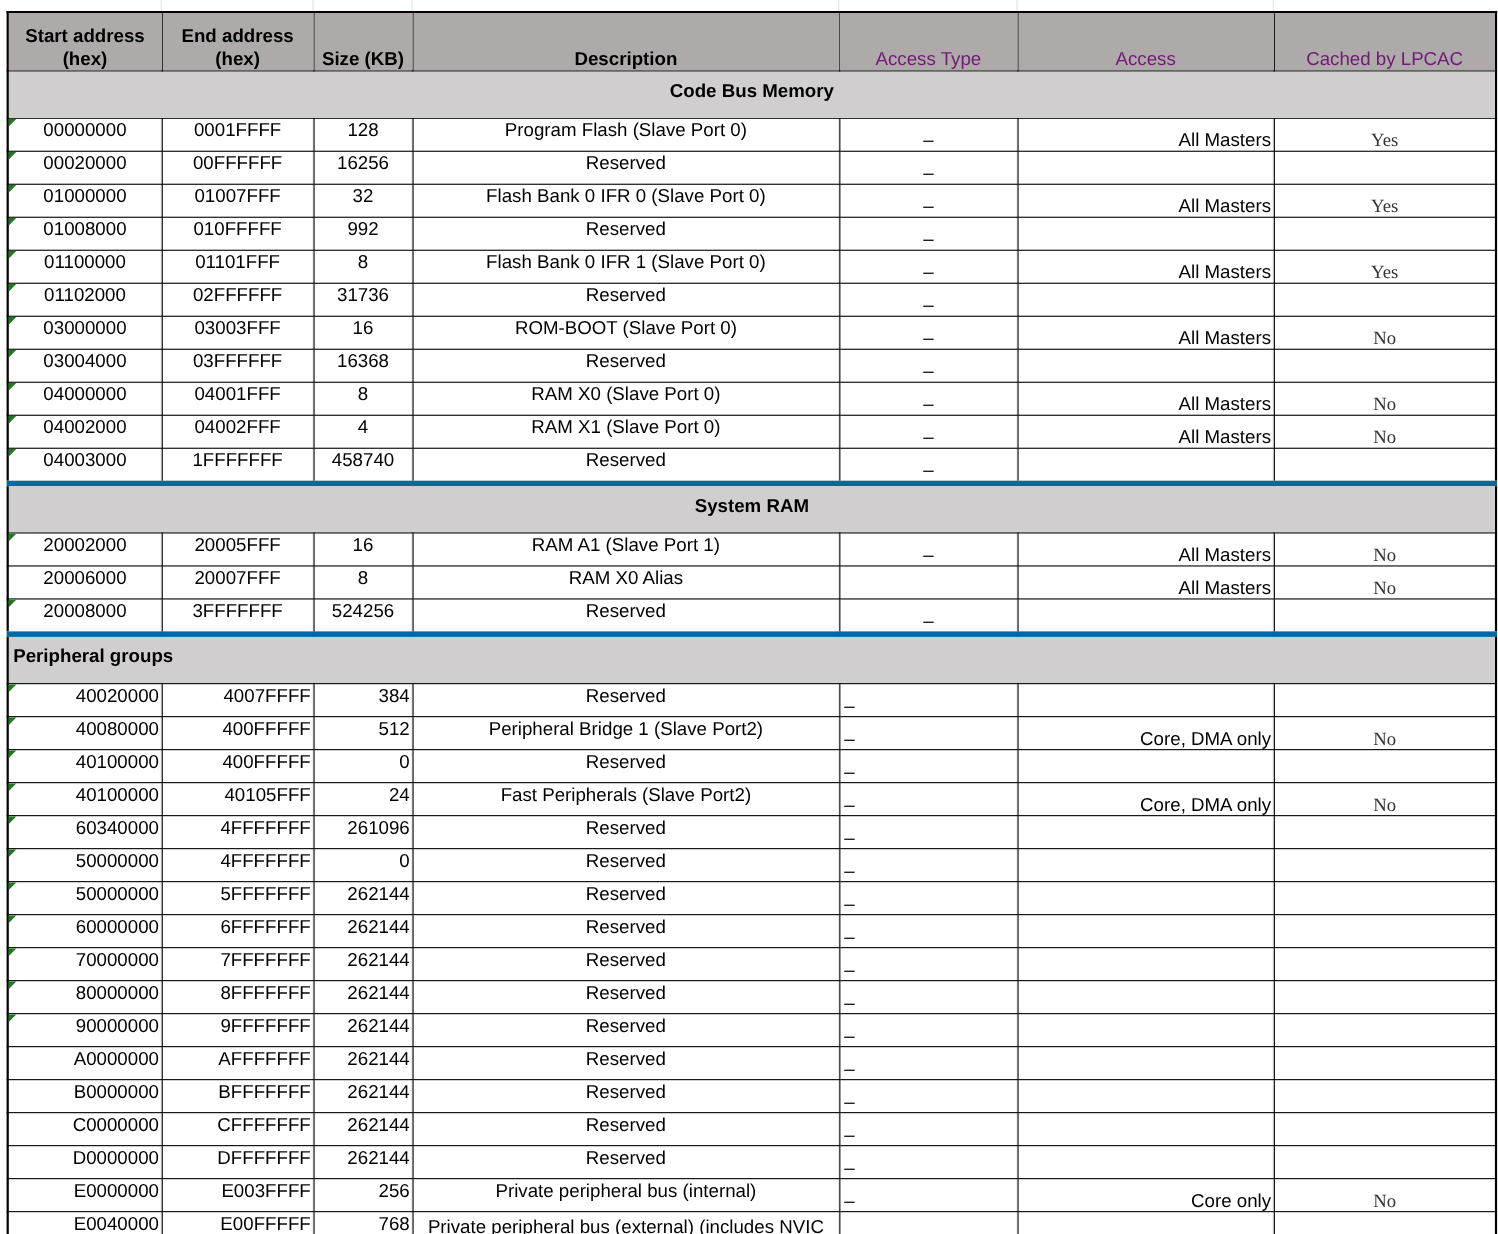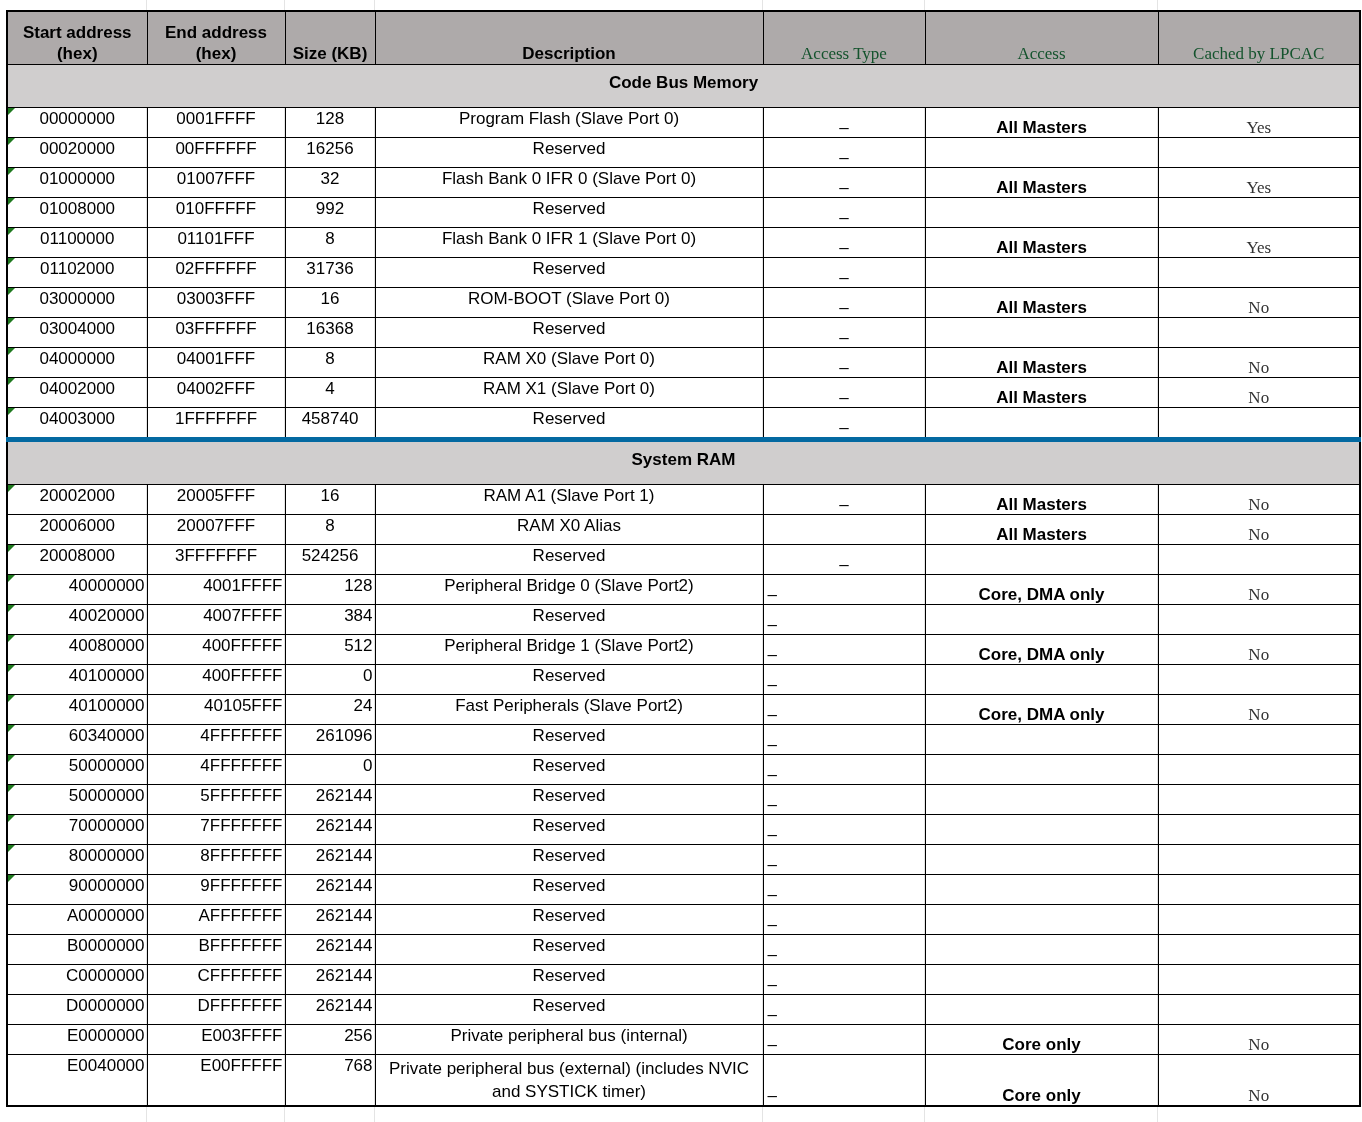--- a/index.html
+++ b/index.html
@@ -25,42 +25,42 @@
     background: #aeaaaa;
     height: 52px;
     vertical-align: bottom;
     font-weight: bold;
     font-size: 17px;
     line-height: 21px;
     padding-bottom: 0;
     border-bottom: 2px solid #444;
   }
   thead th.serif {
-    font-family: Liberation Serif, serif;
+    font-family: Liberation Sans, sans-serif;
     font-weight: normal;
     font-size: 17px;
-    color: #14532d;
+    color: #701a75;
   }
   thead th.multi { white-space: normal; }
   tr.section td {
     background: #d0cece;
     font-weight: bold;
     height: 26px;
     vertical-align: bottom;
     line-height: 17px;
     padding-bottom: 16px;
   }
   tr.section td.center { text-align: center; }
   tr.section td.left { text-align: left; padding-left: 4px; }
   tr.section.thick td { border-top: 5px solid #0369a1; }
   tr.row td { height: 27px; line-height: 18px; vertical-align: top; padding-top: 2px; }
   tr.row td.c { text-align: center; }
   tr.row td.r { text-align: right; }
   tr.row td.l { text-align: left; }
-  tr.row td.acc { vertical-align: bottom; padding-bottom: 0; text-align: center; font-weight: bold; }
+  tr.row td.acc { vertical-align: bottom; padding-bottom: 0; text-align: right; }
   tr.row td.cache { vertical-align: bottom; padding-bottom: 0; text-align: center; font-family: "Liberation Serif", serif; color: #333; }
   tr.row td.atype { vertical-align: bottom; padding-bottom: 0; }
   tr.row td.atype.c { text-align: center; }
   tr.row td.atype.l { text-align: left; padding-left: 4px; }
   tr.row.tall td { height: 48px; }
   tr.row td.wrap { white-space: normal; line-height: 23px; }
   .tri::before {
     content: ""; position: absolute; left: 0; top: 0;
     width: 0; height: 0;
     border-top: 7px solid #1f7a1f;
@@ -226,28 +226,22 @@
       </tr>
       <tr class="row">
         <td class="c tri">20008000</td>
         <td class="c">3FFFFFFF</td>
         <td class="c">524256</td>
         <td class="c">Reserved</td>
         <td class="atype c">–</td>
         <td class="acc"></td>
         <td class="cache"></td>
       </tr>
-      <tr class="row">
-        <td class="r tri">40000000</td>
-        <td class="r">4001FFFF</td>
-        <td class="r">128</td>
-        <td class="c">Peripheral Bridge 0 (Slave Port2)</td>
-        <td class="atype l">–</td>
-        <td class="acc">Core, DMA only</td>
-        <td class="cache">No</td>
+      <tr class="section thick">
+        <td colspan="7" class="left">Peripheral groups</td>
       </tr>
       <tr class="row">
         <td class="r tri">40020000</td>
         <td class="r">4007FFFF</td>
         <td class="r">384</td>
         <td class="c">Reserved</td>
         <td class="atype l">–</td>
         <td class="acc"></td>
         <td class="cache"></td>
       </tr>
@@ -292,20 +286,29 @@
         <td class="r">4FFFFFFF</td>
         <td class="r">0</td>
         <td class="c">Reserved</td>
         <td class="atype l">–</td>
         <td class="acc"></td>
         <td class="cache"></td>
       </tr>
       <tr class="row">
         <td class="r tri">50000000</td>
         <td class="r">5FFFFFFF</td>
+        <td class="r">262144</td>
+        <td class="c">Reserved</td>
+        <td class="atype l">–</td>
+        <td class="acc"></td>
+        <td class="cache"></td>
+      </tr>
+      <tr class="row">
+        <td class="r tri">60000000</td>
+        <td class="r">6FFFFFFF</td>
         <td class="r">262144</td>
         <td class="c">Reserved</td>
         <td class="atype l">–</td>
         <td class="acc"></td>
         <td class="cache"></td>
       </tr>
       <tr class="row">
         <td class="r tri">70000000</td>
         <td class="r">7FFFFFFF</td>
         <td class="r">262144</td>

